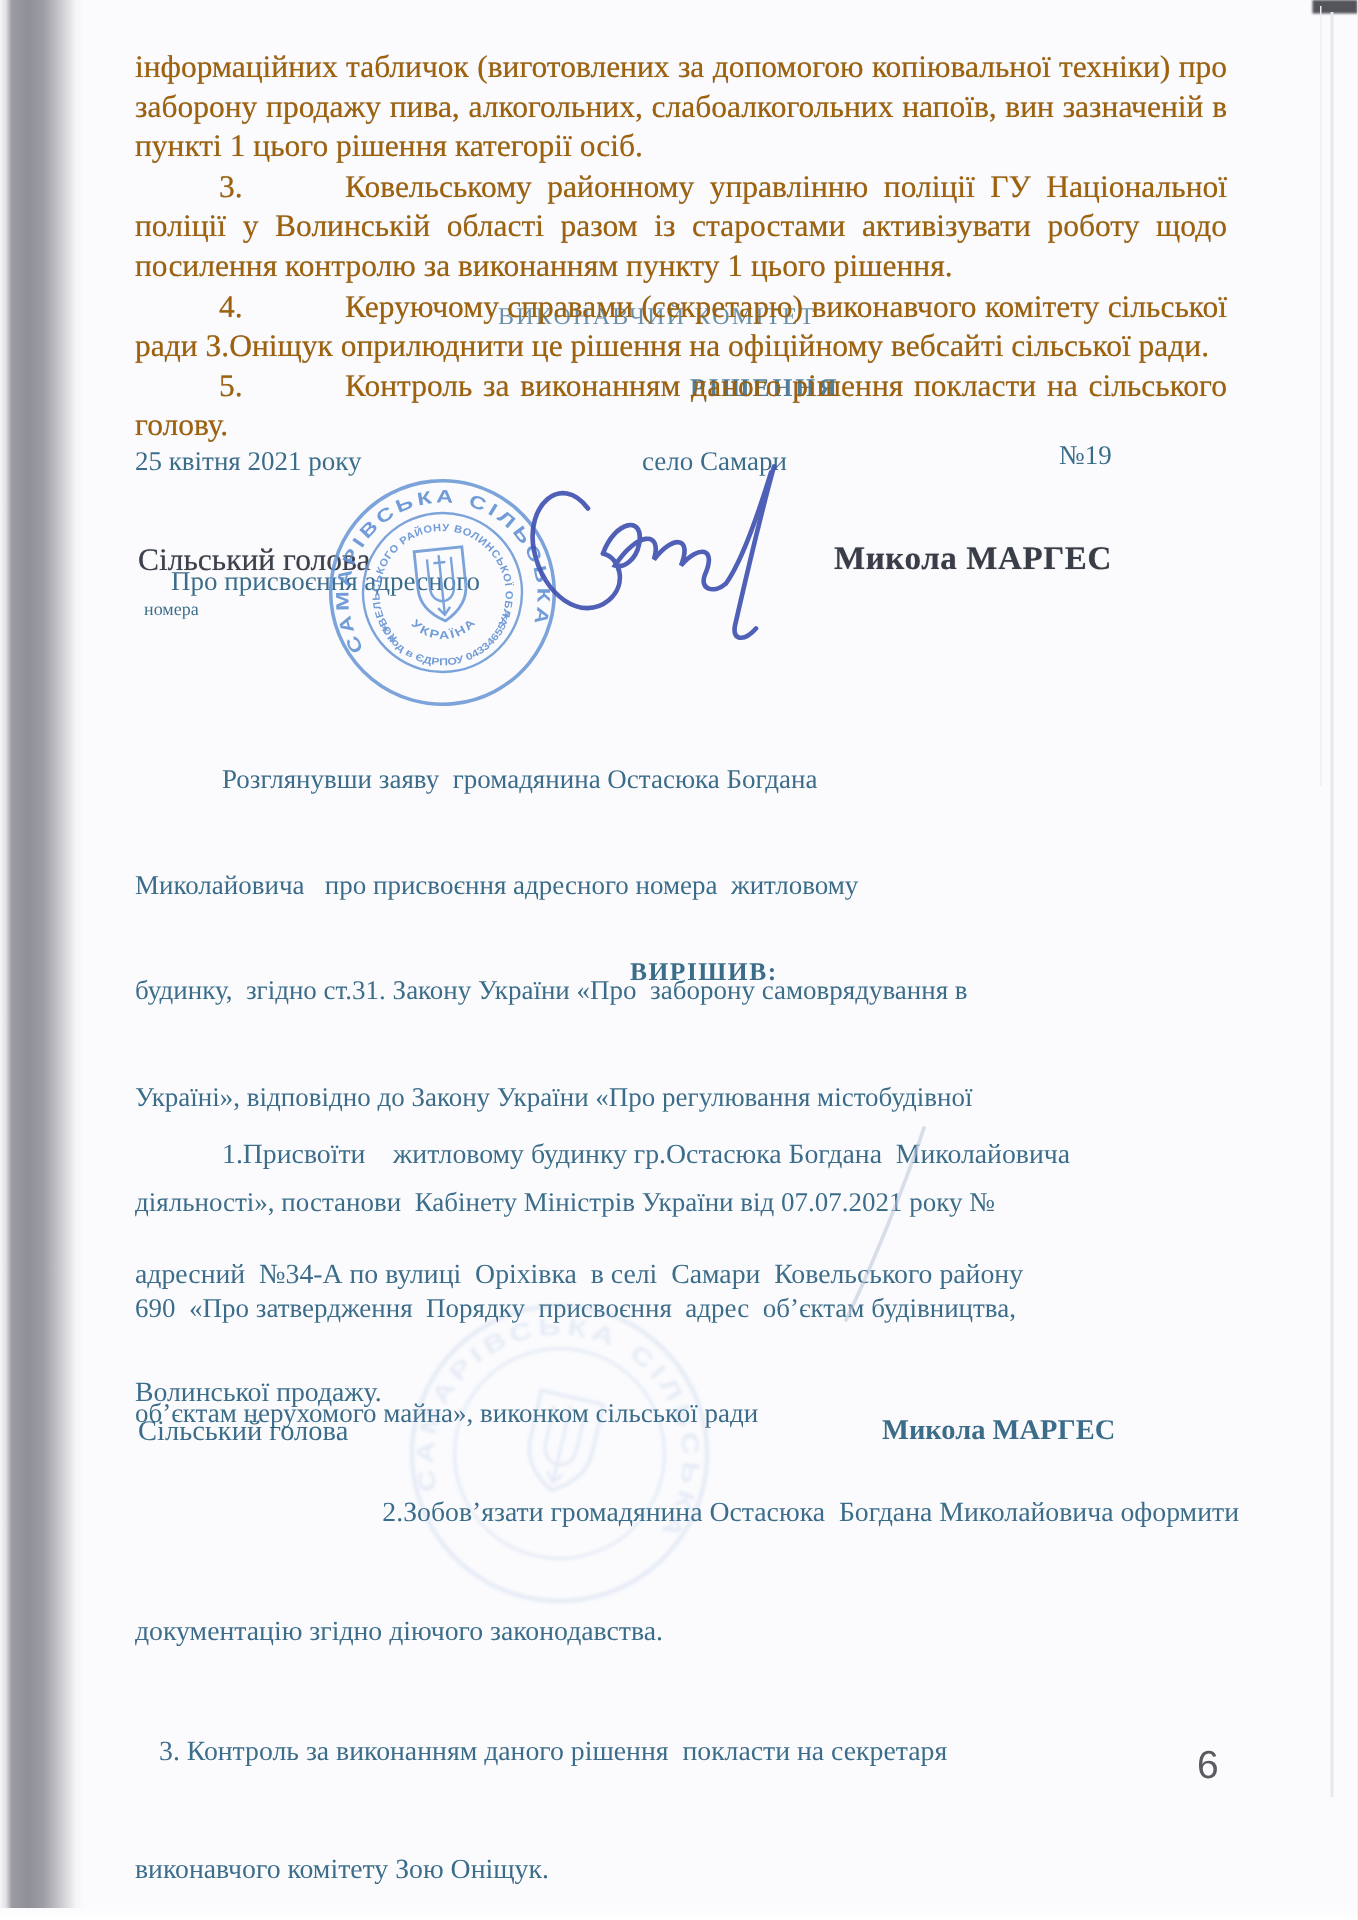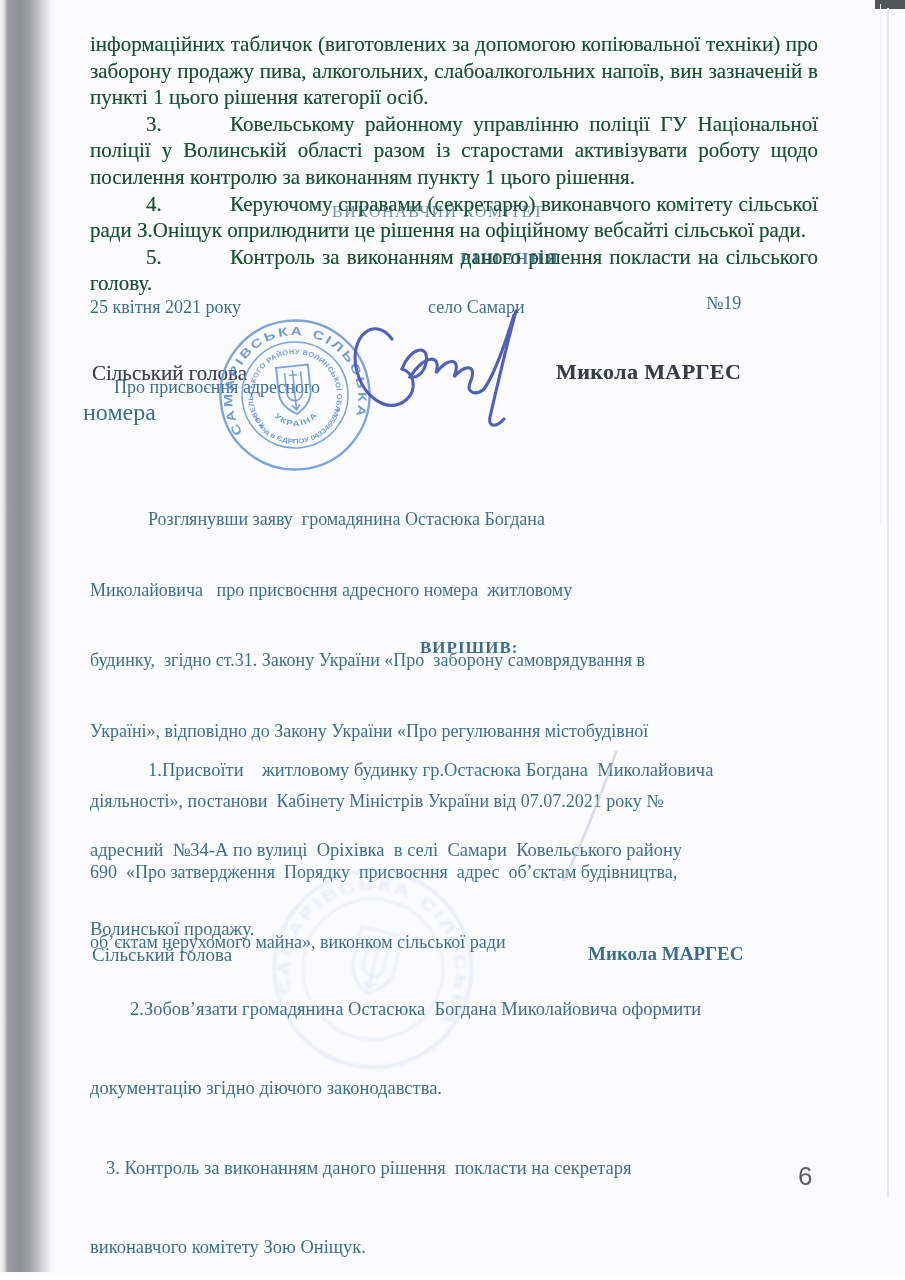--- a/index.html
+++ b/index.html
@@ -9,41 +9,41 @@
   .edge-left{position:absolute;left:0;top:0;width:56px;height:1272px;
     background:linear-gradient(90deg,#f6f6f8 0%,#e0e0e6 7%,#9b9ba3 14%,#8f8f97 34%,#9e9ea5 52%,#c9c9cf 72%,#f4f4f7 90%,#fbfbfd 100%);
     filter:blur(.4px);}
   .edge-bottom{position:absolute;left:0;bottom:0;width:100%;height:8px;background:linear-gradient(0deg,#ffffff,#fbfbfd);}
   .edge-top-right{position:absolute;right:0;top:0;width:30px;height:9px;background:#54545b;filter:blur(.7px);}
   .edge-right-line{position:absolute;right:16px;top:8px;width:2px;height:1190px;background:#e7e7ee;}
   .edge-right-line2{position:absolute;right:24px;top:4px;width:1px;height:520px;background:#ededf2;}
 
   
   .doc{position:absolute;left:90px;top:31px;width:728px;font-size:21px;line-height:26.6px;
-       color:#14532d;text-align:justify;text-shadow:0 0 .5px rgba(61,65,75,.55);}
+       color:#a16207;text-align:justify;text-shadow:0 0 .5px rgba(61,65,75,.55);}
   .doc p{margin:0;}
   .num{display:inline-block;margin-left:56px;width:84px;}
   .sig-title{position:absolute;left:92px;top:361px;font-size:21px;color:#3d414b;text-shadow:0 0 .5px rgba(61,65,75,.55);}
   .sig-name{position:absolute;left:556px;top:359px;font-size:22px;font-weight:bold;letter-spacing:.4px;
             color:#393d47;text-shadow:0 0 .6px rgba(57,61,71,.6);}
 
   
   .ghost{position:absolute;color:#0c4a6e;opacity:.8;filter:blur(.45px);white-space:pre-wrap;}
   .ghost-committee{left:332px;top:203px;font-size:16px;letter-spacing:1.5px;opacity:.6;}
   .ghost-decision{left:447px;top:249px;font-size:17px;font-weight:bold;letter-spacing:2px;opacity:.7;margin-left:13px;}
   .ghost-date{left:90px;top:297px;font-size:18px;}
   .ghost-place{left:428px;top:297px;font-size:18px;}
   .ghost-number{left:706px;top:293px;font-size:18px;}
   .ghost-subject1{left:92px;top:377px;font-size:18px;margin-left:22px;}
-  .ghost-subject2{left:83px;top:399px;font-size:24px;}
+  .ghost-subject2{left:96px;top:399px;font-size:12px;}
   .ghost-preamble{left:90px;top:461px;width:732px;font-size:18px;line-height:23.5px;}
   .ghost-resolved{left:420px;top:638px;font-size:17px;font-weight:bold;letter-spacing:1px;}
   .ghost-items{left:90px;top:704px;width:736px;font-size:18.5px;line-height:26.5px;}
   .gi1{text-indent:58px;font-family:Liberation Serif, serif;}
-  .gi2{text-indent:40px;}
+  .gi2{text-indent:40px;text-align:right;}
   .gi3{text-indent:16px;}
   .ghost-sig-title{left:92px;top:944px;font-size:19px;}
   .ghost-sig-name{left:588px;top:943px;font-size:19px;font-weight:bold;}
 
   .stamp{position:absolute;left:217px;top:317px;opacity:.88;transform:rotate(-6deg);}
   .stamp-ghost{position:absolute;left:270px;top:866px;opacity:.17;filter:blur(.9px);transform:rotate(13deg);}
   .signature{position:absolute;left:330px;top:299px;}
   .ghost-slash{position:absolute;left:540px;top:742px;opacity:.55;}
 
   .page-number{position:absolute;left:798px;top:1161px;font-family:"Liberation Sans",sans-serif;

